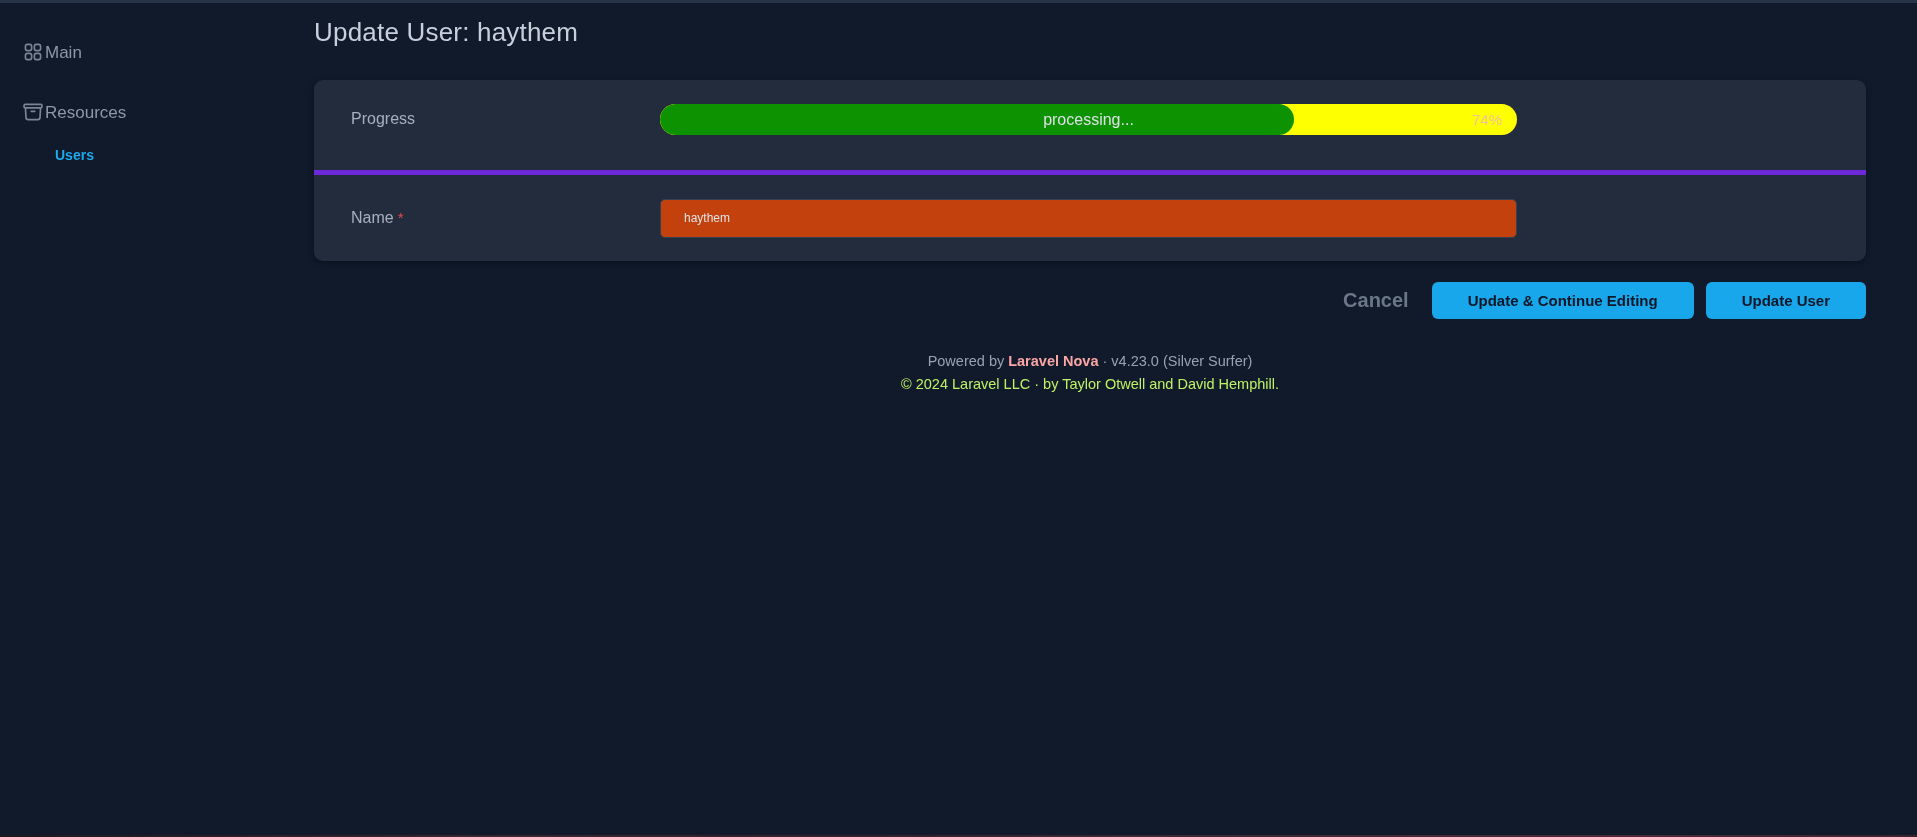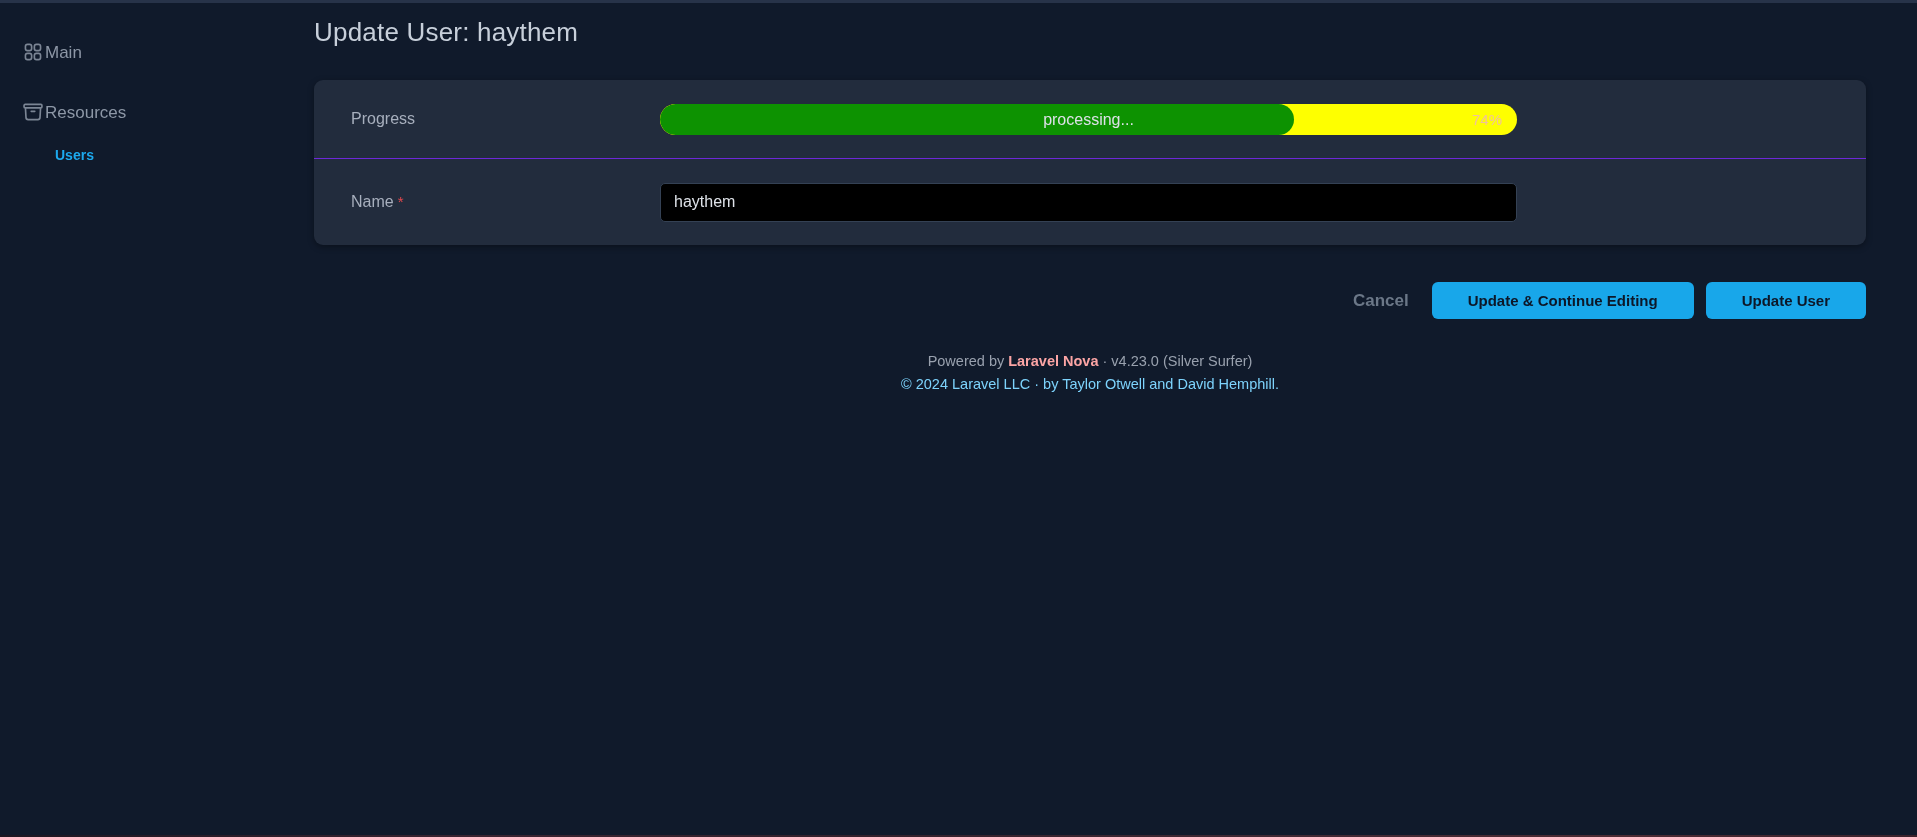--- a/index.html
+++ b/index.html
@@ -26,50 +26,50 @@
 
   
   .main{position:absolute;left:289px;top:0;width:1628px;height:837px;}
   .page-title{position:absolute;left:25px;top:17px;font-size:26px;font-weight:400;
     color:#c7cfda;letter-spacing:.2px;margin:0;}
 
   .card{position:absolute;left:25px;top:80px;width:1552px;border-radius:9px;
     background:#222c3d;box-shadow:0 2px 6px rgba(0,0,0,.35);}
   .field-row{display:flex;align-items:center;}
   .row-progress{height:78px;}
-  .row-name{height:86px;border-top:1px solid #6d28d9;}
+  .row-name{height:86px;border-top:5px solid #6d28d9;margin-top:12px;}
   .label-col{width:346px;padding-left:37px;box-sizing:border-box;flex:none;}
   .field-label{font-size:16px;color:#a7afbd;text-align:center;}
   .req{color:#e4484d;margin-left:4px;font-size:15px;}
   .field-col{width:857px;flex:none;}
 
   .progress-track{position:relative;height:31px;border-radius:16px;background:#feff00;overflow:hidden;}
   .progress-fill{position:absolute;left:0;top:0;height:31px;border-radius:16px;background:#0d9201;}
   .progress-status{position:absolute;left:0;top:0;width:100%;line-height:31px;text-align:center;
     color:#dde1e8;font-size:16px;}
   .progress-percent{position:absolute;right:15px;top:0;line-height:31px;color:#f0c09d;font-size:15px;}
 
-  .text-input{width:857px;height:39px;box-sizing:border-box;background:#000000;
-    border:1px solid #344154;border-radius:5px;color:#dfe3e9;font-size:16px;
-    padding:0 13px;font-family:"Liberation Sans", sans-serif;outline:none;}
+  .text-input{width:857px;height:39px;box-sizing:border-box;background:#c2410c;
+    border:1px solid #344154;border-radius:5px;color:#dfe3e9;font-size:12px;
+    padding:0 23px;font-family:"Liberation Sans", sans-serif;outline:none;}
 
   
   .actions{position:absolute;top:282px;right:51px;display:flex;align-items:center;}
-  .cancel-link{color:#6b7787;font-weight:bold;font-size:17px;margin-right:23px;
+  .cancel-link{color:#6b7787;font-weight:bold;font-size:20px;margin-right:23px;
     text-decoration:none;cursor:pointer;}
   .btn{height:37px;padding:0 36px;border:none;border-radius:6px;background:#18a7ea;
     color:#0d1728;font-weight:bold;font-size:15px;font-family:"Liberation Sans", sans-serif;
     cursor:pointer;}
   .btn + .btn{margin-left:12px;}
 
   
   .footer{position:absolute;left:25px;top:353px;width:1552px;text-align:center;
     color:#99a1ae;font-size:14.5px;}
   .footer .nova-link{color:#fca5a5;font-weight:bold;text-decoration:none;cursor:pointer;margin:0 4px;}
-  .footer .line2{margin-top:7px;color:#7dd3fc;}
+  .footer .line2{margin-top:7px;color:#bef264;}
 </style>
 </head>
 <body>
 
 <div class="top-strip"></div>
 
 <div class="sidebar">
   <div class="nav-item nav-main">
     <span class="icn">
       <svg viewBox="0 0 24 24" fill="none" stroke="currentColor" stroke-width="1.8" stroke-linecap="round" stroke-linejoin="round">

